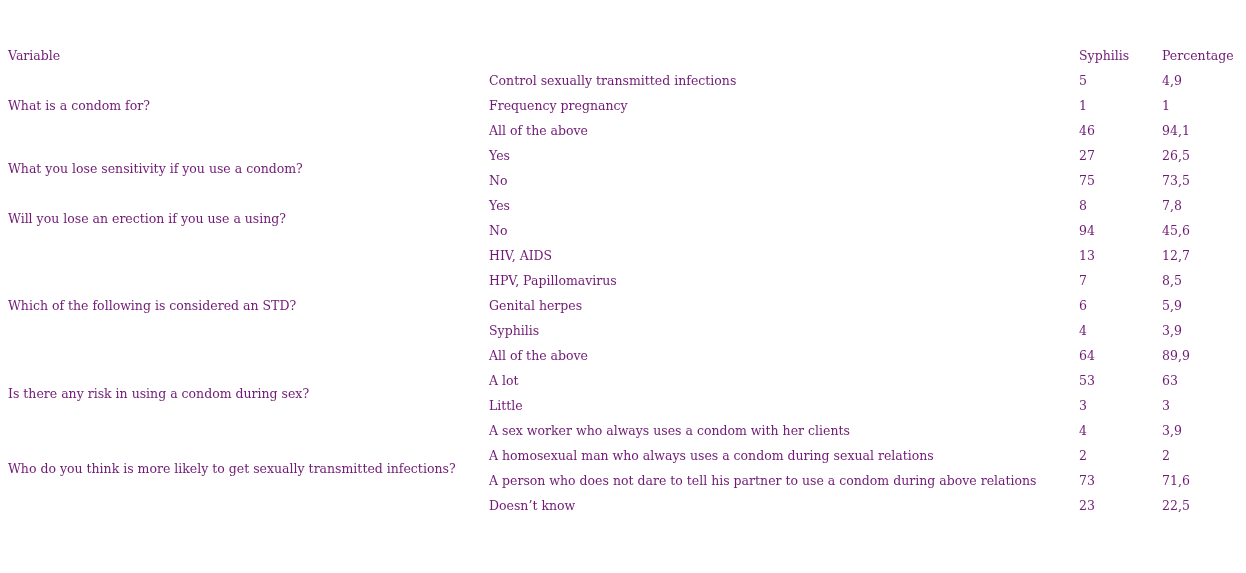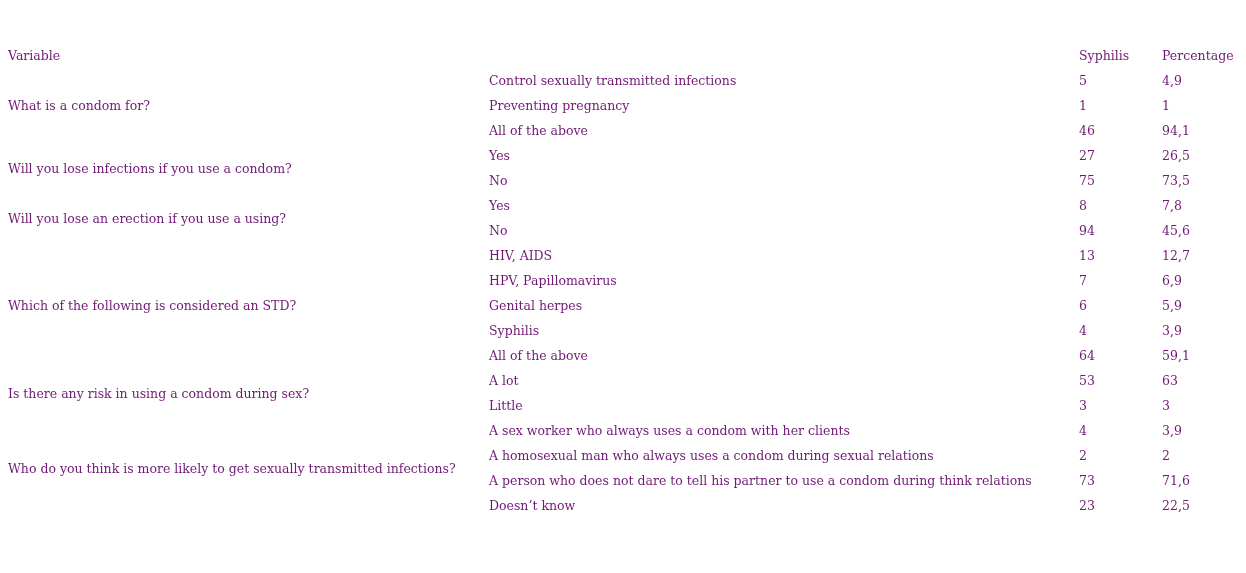--- a/index.html
+++ b/index.html
@@ -62,32 +62,32 @@
     </thead>
     <tbody>
 
       <tr>
         <td class="q" rowspan="3">What is a condom for?</td>
         <td class="a">Control sexually transmitted infections</td>
         <td class="f">5</td>
         <td class="p">4,9</td>
       </tr>
       <tr>
-        <td class="a">Preventing pregnancy</td>
+        <td class="a">Frequency pregnancy</td>
         <td class="f">1</td>
         <td class="p">1</td>
       </tr>
       <tr>
         <td class="a">All of the above</td>
         <td class="f">46</td>
         <td class="p">94,1</td>
       </tr>
 
       <tr>
-        <td class="q" rowspan="2">Will you lose infections if you use a condom?</td>
+        <td class="q" rowspan="2">What you lose sensitivity if you use a condom?</td>
         <td class="a">Yes</td>
         <td class="f">27</td>
         <td class="p">26,5</td>
       </tr>
       <tr>
         <td class="a">No</td>
         <td class="f">75</td>
         <td class="p">73,5</td>
       </tr>
 
@@ -105,36 +105,36 @@
 
       <tr>
         <td class="q" rowspan="5">Which of the following is considered an STD?</td>
         <td class="a">HIV, AIDS</td>
         <td class="f">13</td>
         <td class="p">12,7</td>
       </tr>
       <tr>
         <td class="a">HPV, Papillomavirus</td>
         <td class="f">7</td>
-        <td class="p">6,9</td>
+        <td class="p">8,5</td>
       </tr>
       <tr>
         <td class="a">Genital herpes</td>
         <td class="f">6</td>
         <td class="p">5,9</td>
       </tr>
       <tr>
         <td class="a">Syphilis</td>
         <td class="f">4</td>
         <td class="p">3,9</td>
       </tr>
       <tr>
         <td class="a">All of the above</td>
         <td class="f">64</td>
-        <td class="p">59,1</td>
+        <td class="p">89,9</td>
       </tr>
 
       <tr>
         <td class="q" rowspan="2">Is there any risk in using a condom during sex?</td>
         <td class="a">A lot</td>
         <td class="f">53</td>
         <td class="p">63</td>
       </tr>
       <tr>
         <td class="a">Little</td>
@@ -147,21 +147,21 @@
         <td class="a">A sex worker who always uses a condom with her clients</td>
         <td class="f">4</td>
         <td class="p">3,9</td>
       </tr>
       <tr>
         <td class="a">A homosexual man who always uses a condom during sexual relations</td>
         <td class="f">2</td>
         <td class="p">2</td>
       </tr>
       <tr>
-        <td class="a">A person who does not dare to tell his partner to use a condom during think relations</td>
+        <td class="a">A person who does not dare to tell his partner to use a condom during above relations</td>
         <td class="f">73</td>
         <td class="p">71,6</td>
       </tr>
       <tr>
         <td class="a">Doesn’t know</td>
         <td class="f">23</td>
         <td class="p">22,5</td>
       </tr>
     </tbody>
   </table>

